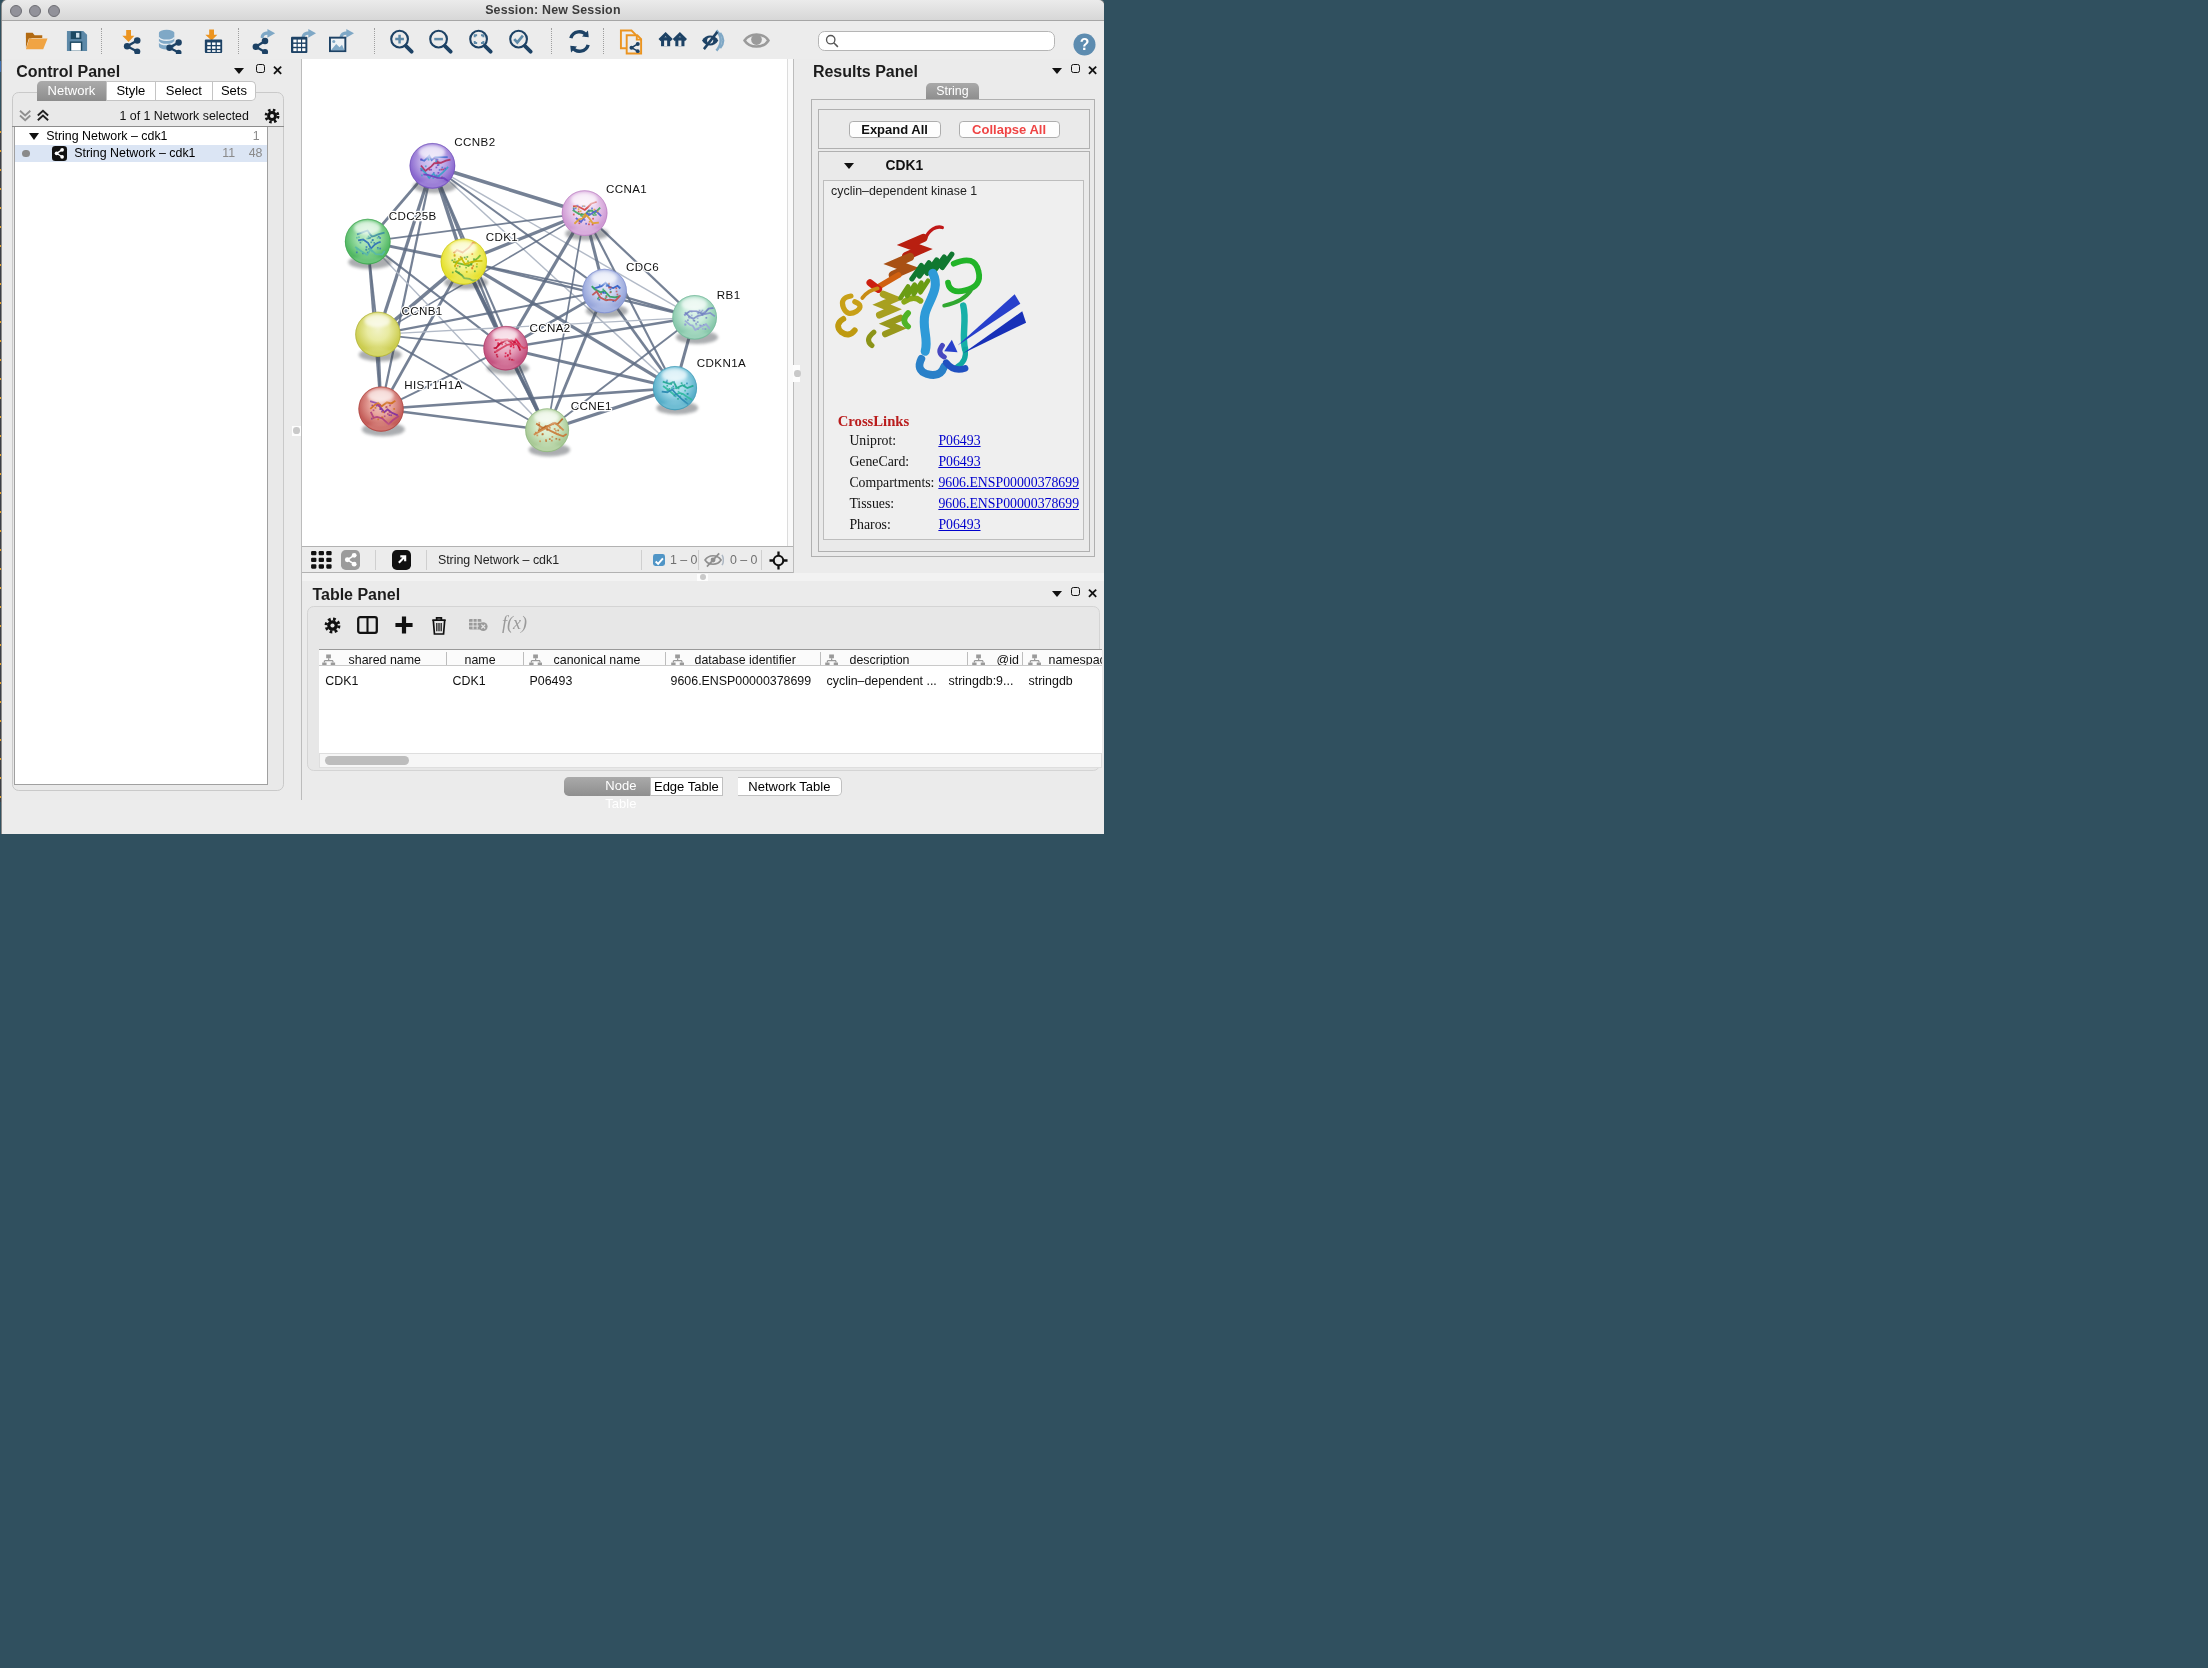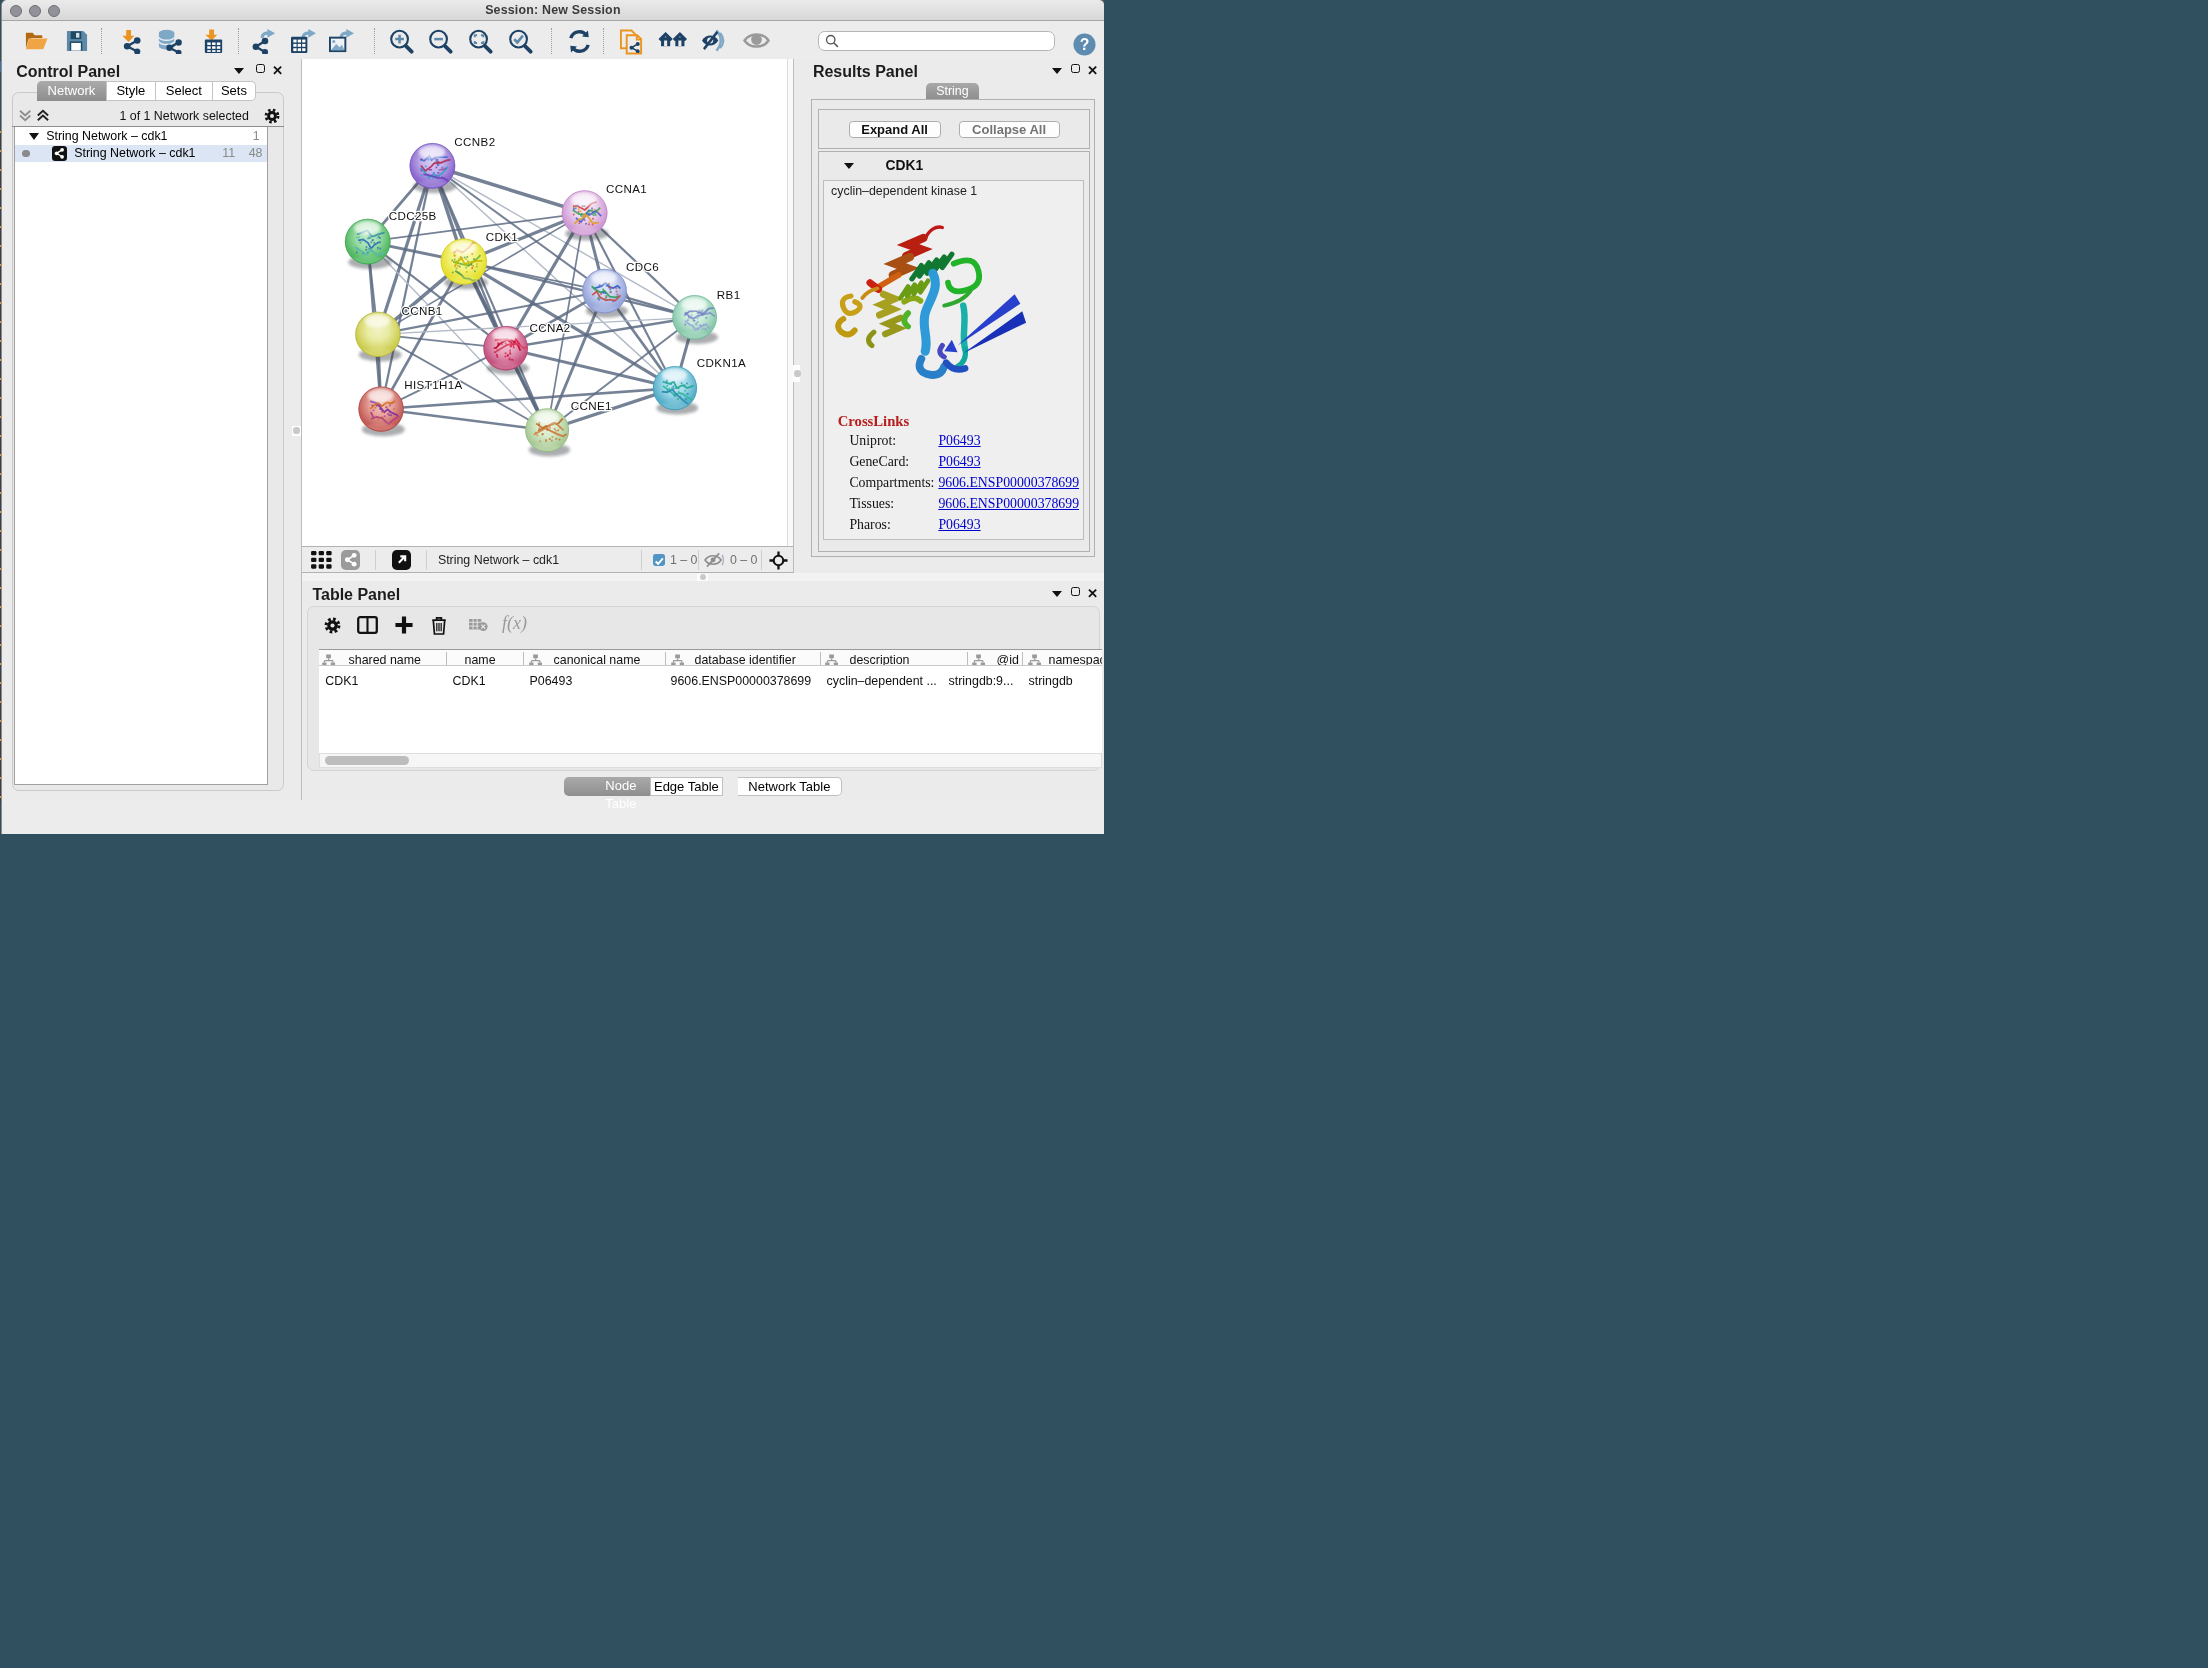--- a/index.html
+++ b/index.html
@@ -983,21 +983,21 @@
     </div>
     <div id="resultspanel" style="position:absolute;left:791px;top:0;width:313px;height:514px;">
       <div class="panel-title" style="left:20px;top:3.8px;">Results Panel</div>
       <div class="mini-tri" style="left:259px;top:8.6px;"></div>
       <div class="mini-sq" style="left:278px;top:4.8px;"></div>
       <div class="mini-x" style="left:294px;top:6.7px;">✕</div>
       <div style="position:absolute;left:133px;top:24px;width:53px;height:16px;background:linear-gradient(#a9a9a9,#8e8e8e);border-radius:4.8px 4.8px 0 0;color:#fff;font-size:12.4px;text-align:center;line-height:16px;">String</div>
       <div style="position:absolute;left:18px;top:40px;width:284px;height:458px;background:#eaeaea;border:1px solid #b0b0b0;">
         <div style="position:absolute;left:5.7px;top:8.6px;width:272px;height:40px;border:1px solid #b0b0b0;">
           <div style="position:absolute;left:30px;top:11.4px;width:92px;height:17px;background:#fdfdfd;border:1px solid #adadad;border-radius:3.8px;text-align:center;line-height:16px;font-size:13px;font-weight:bold;color:#111;">Expand All</div>
-          <div style="position:absolute;left:140px;top:11.4px;width:101px;height:17px;background:#fdfdfd;border:1px solid #adadad;border-radius:3.8px;text-align:center;line-height:16px;font-size:13px;font-weight:bold;color:#737373;">Collapse All</div>
+          <div style="position:absolute;left:140px;top:11.4px;width:101px;height:17px;background:#fdfdfd;border:1px solid #adadad;border-radius:3.8px;text-align:center;line-height:16px;font-size:13px;font-weight:bold;color:#ef4444;">Collapse All</div>
         </div>
         <div style="position:absolute;left:5.7px;top:51px;width:272px;height:401px;border:1px solid #b0b0b0;">
           <div class="mini-tri" style="left:25px;top:10.5px;"></div>
           <div style="position:absolute;left:67px;top:5.7px;font-size:13.8px;font-weight:bold;color:#111;">CDK1</div>
           <div style="position:absolute;left:4.8px;top:27.6px;width:261px;height:360px;background:#efefef;border:1px solid #bdbdbd;">
             <div style="position:absolute;left:6.7px;top:3.8px;font-size:12.4px;color:#222;">cyclin–dependent kinase 1</div>
             <svg style="position:absolute;left:5.7px;top:37px;" width="198" height="177" viewBox="0 0 208 186">
               <g fill="none" stroke-linecap="round">
                 <path d="M100 22 C104 12 112 8 118 10" stroke="#c01818" stroke-width="3.5"></path>
                 <path d="M80 40 l16 -7 -14 -5 16 -7" stroke="#b81f10" stroke-width="8.8"></path>

